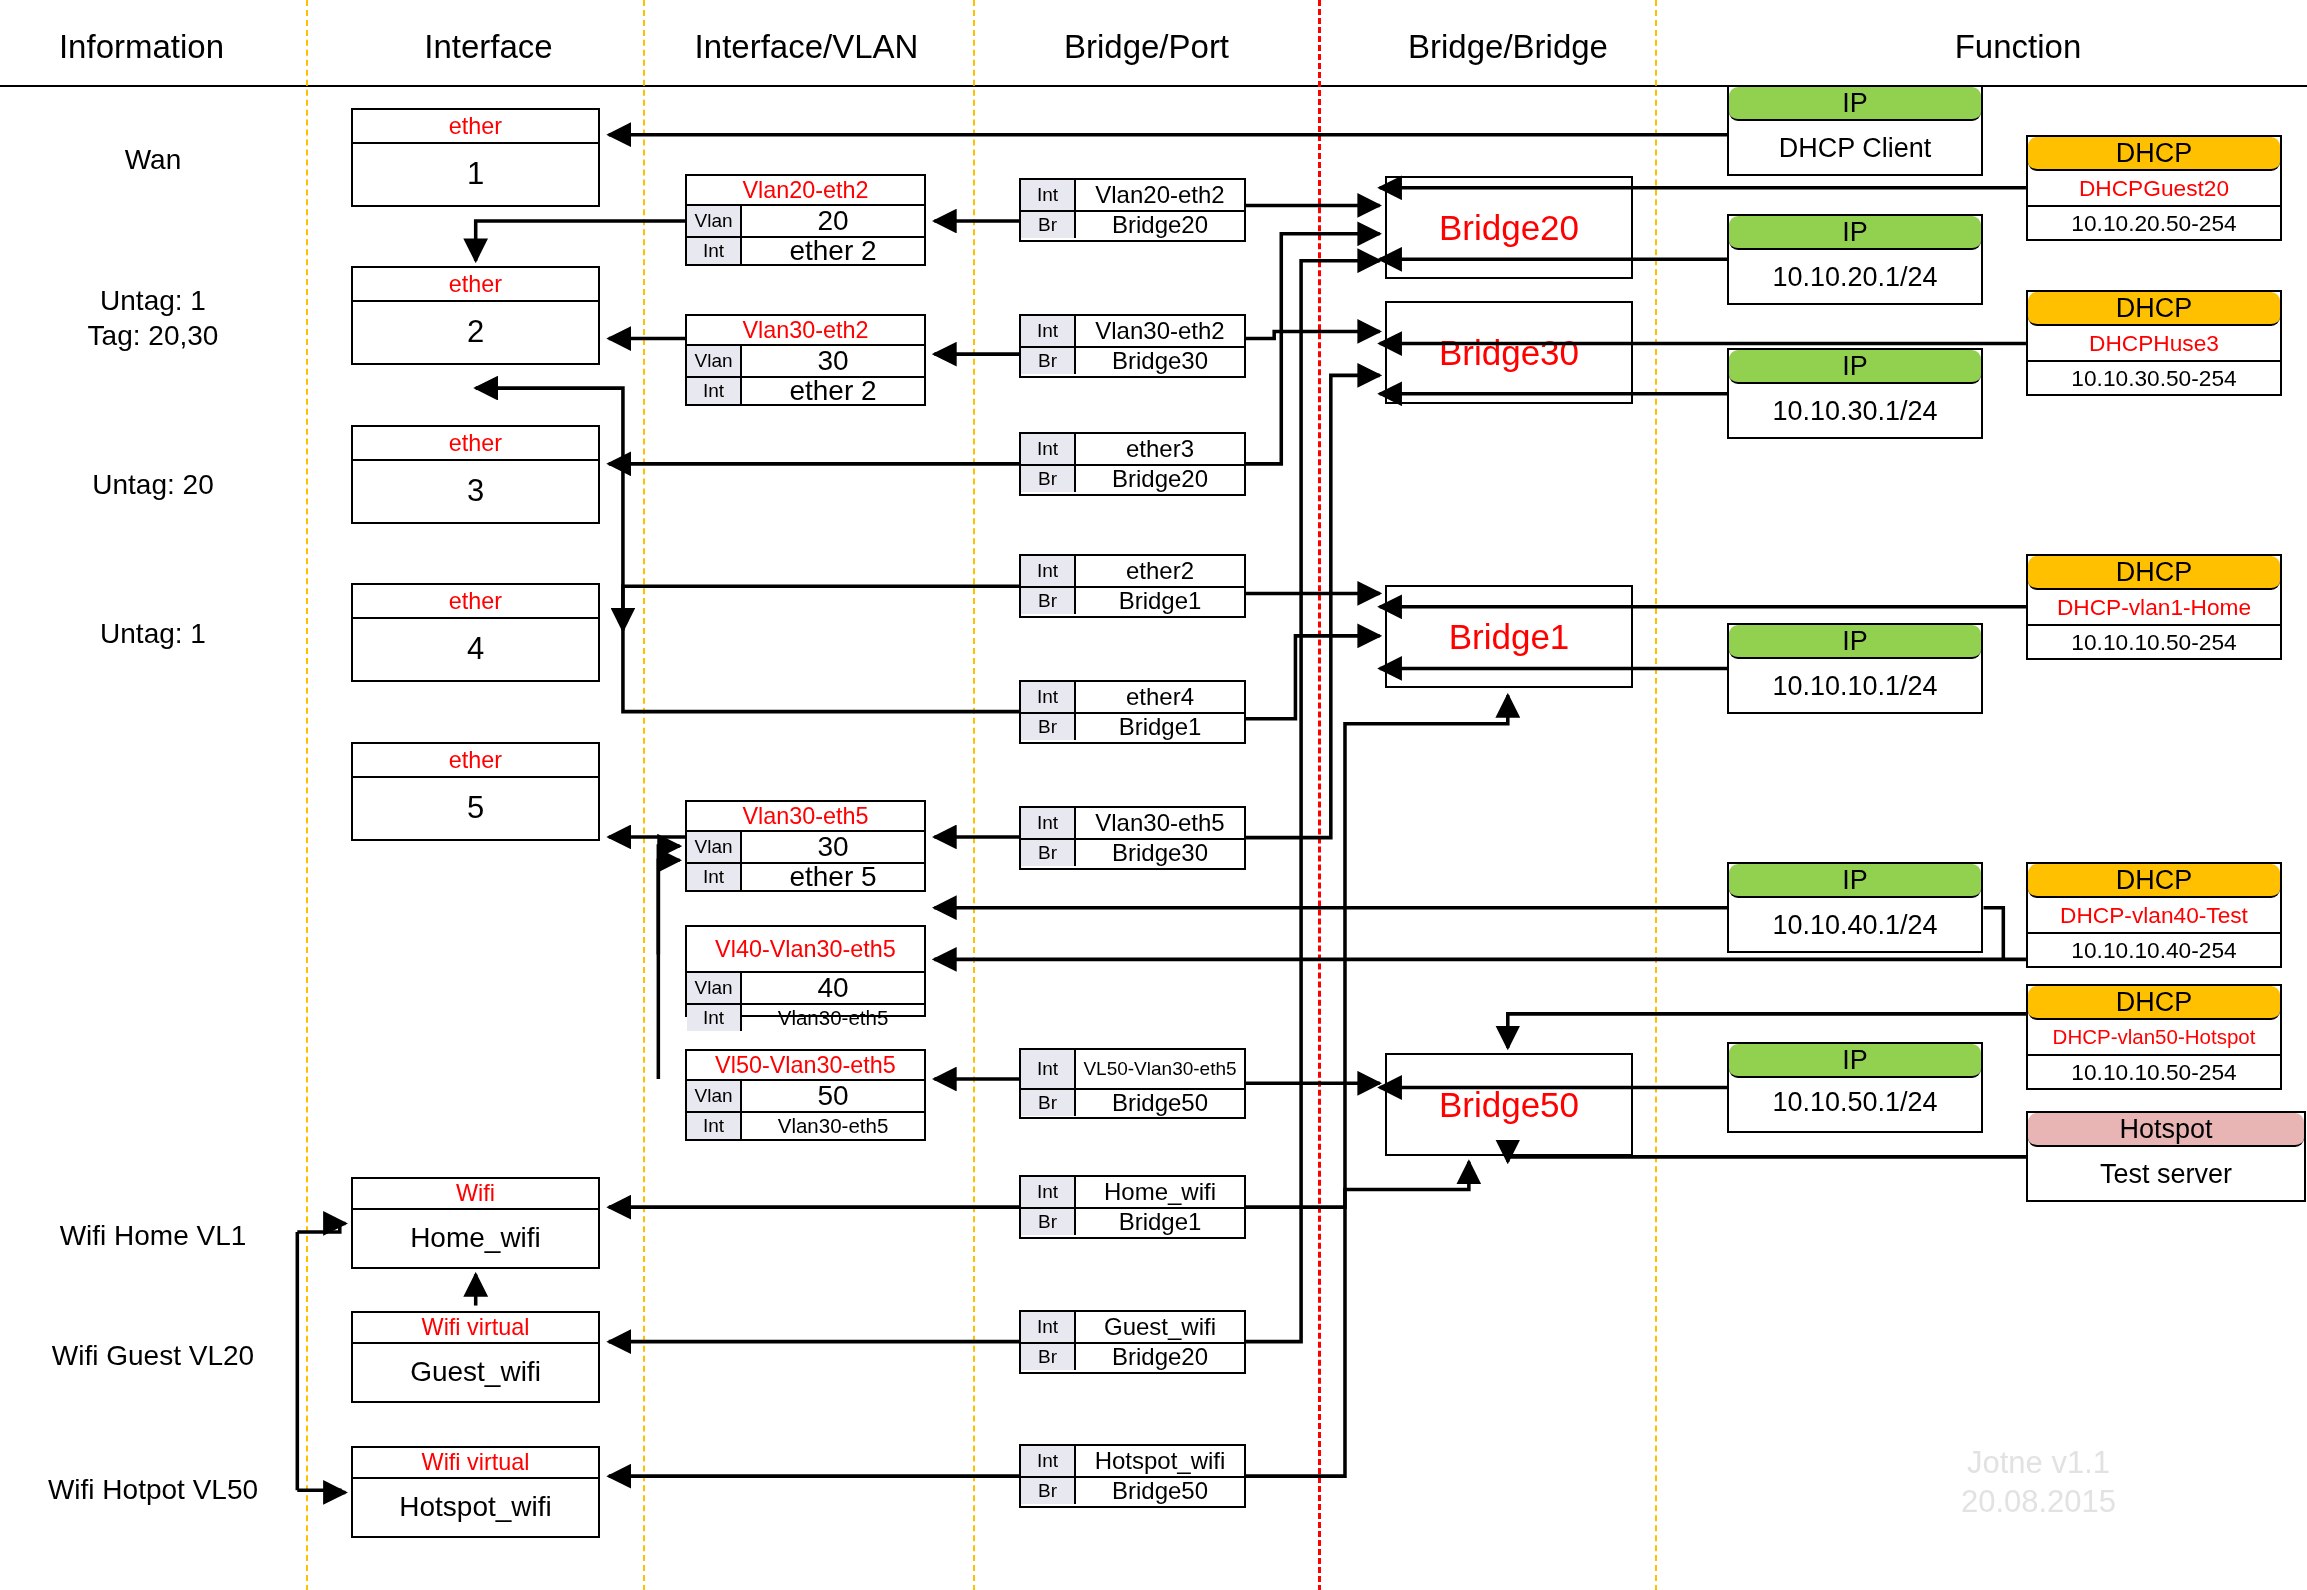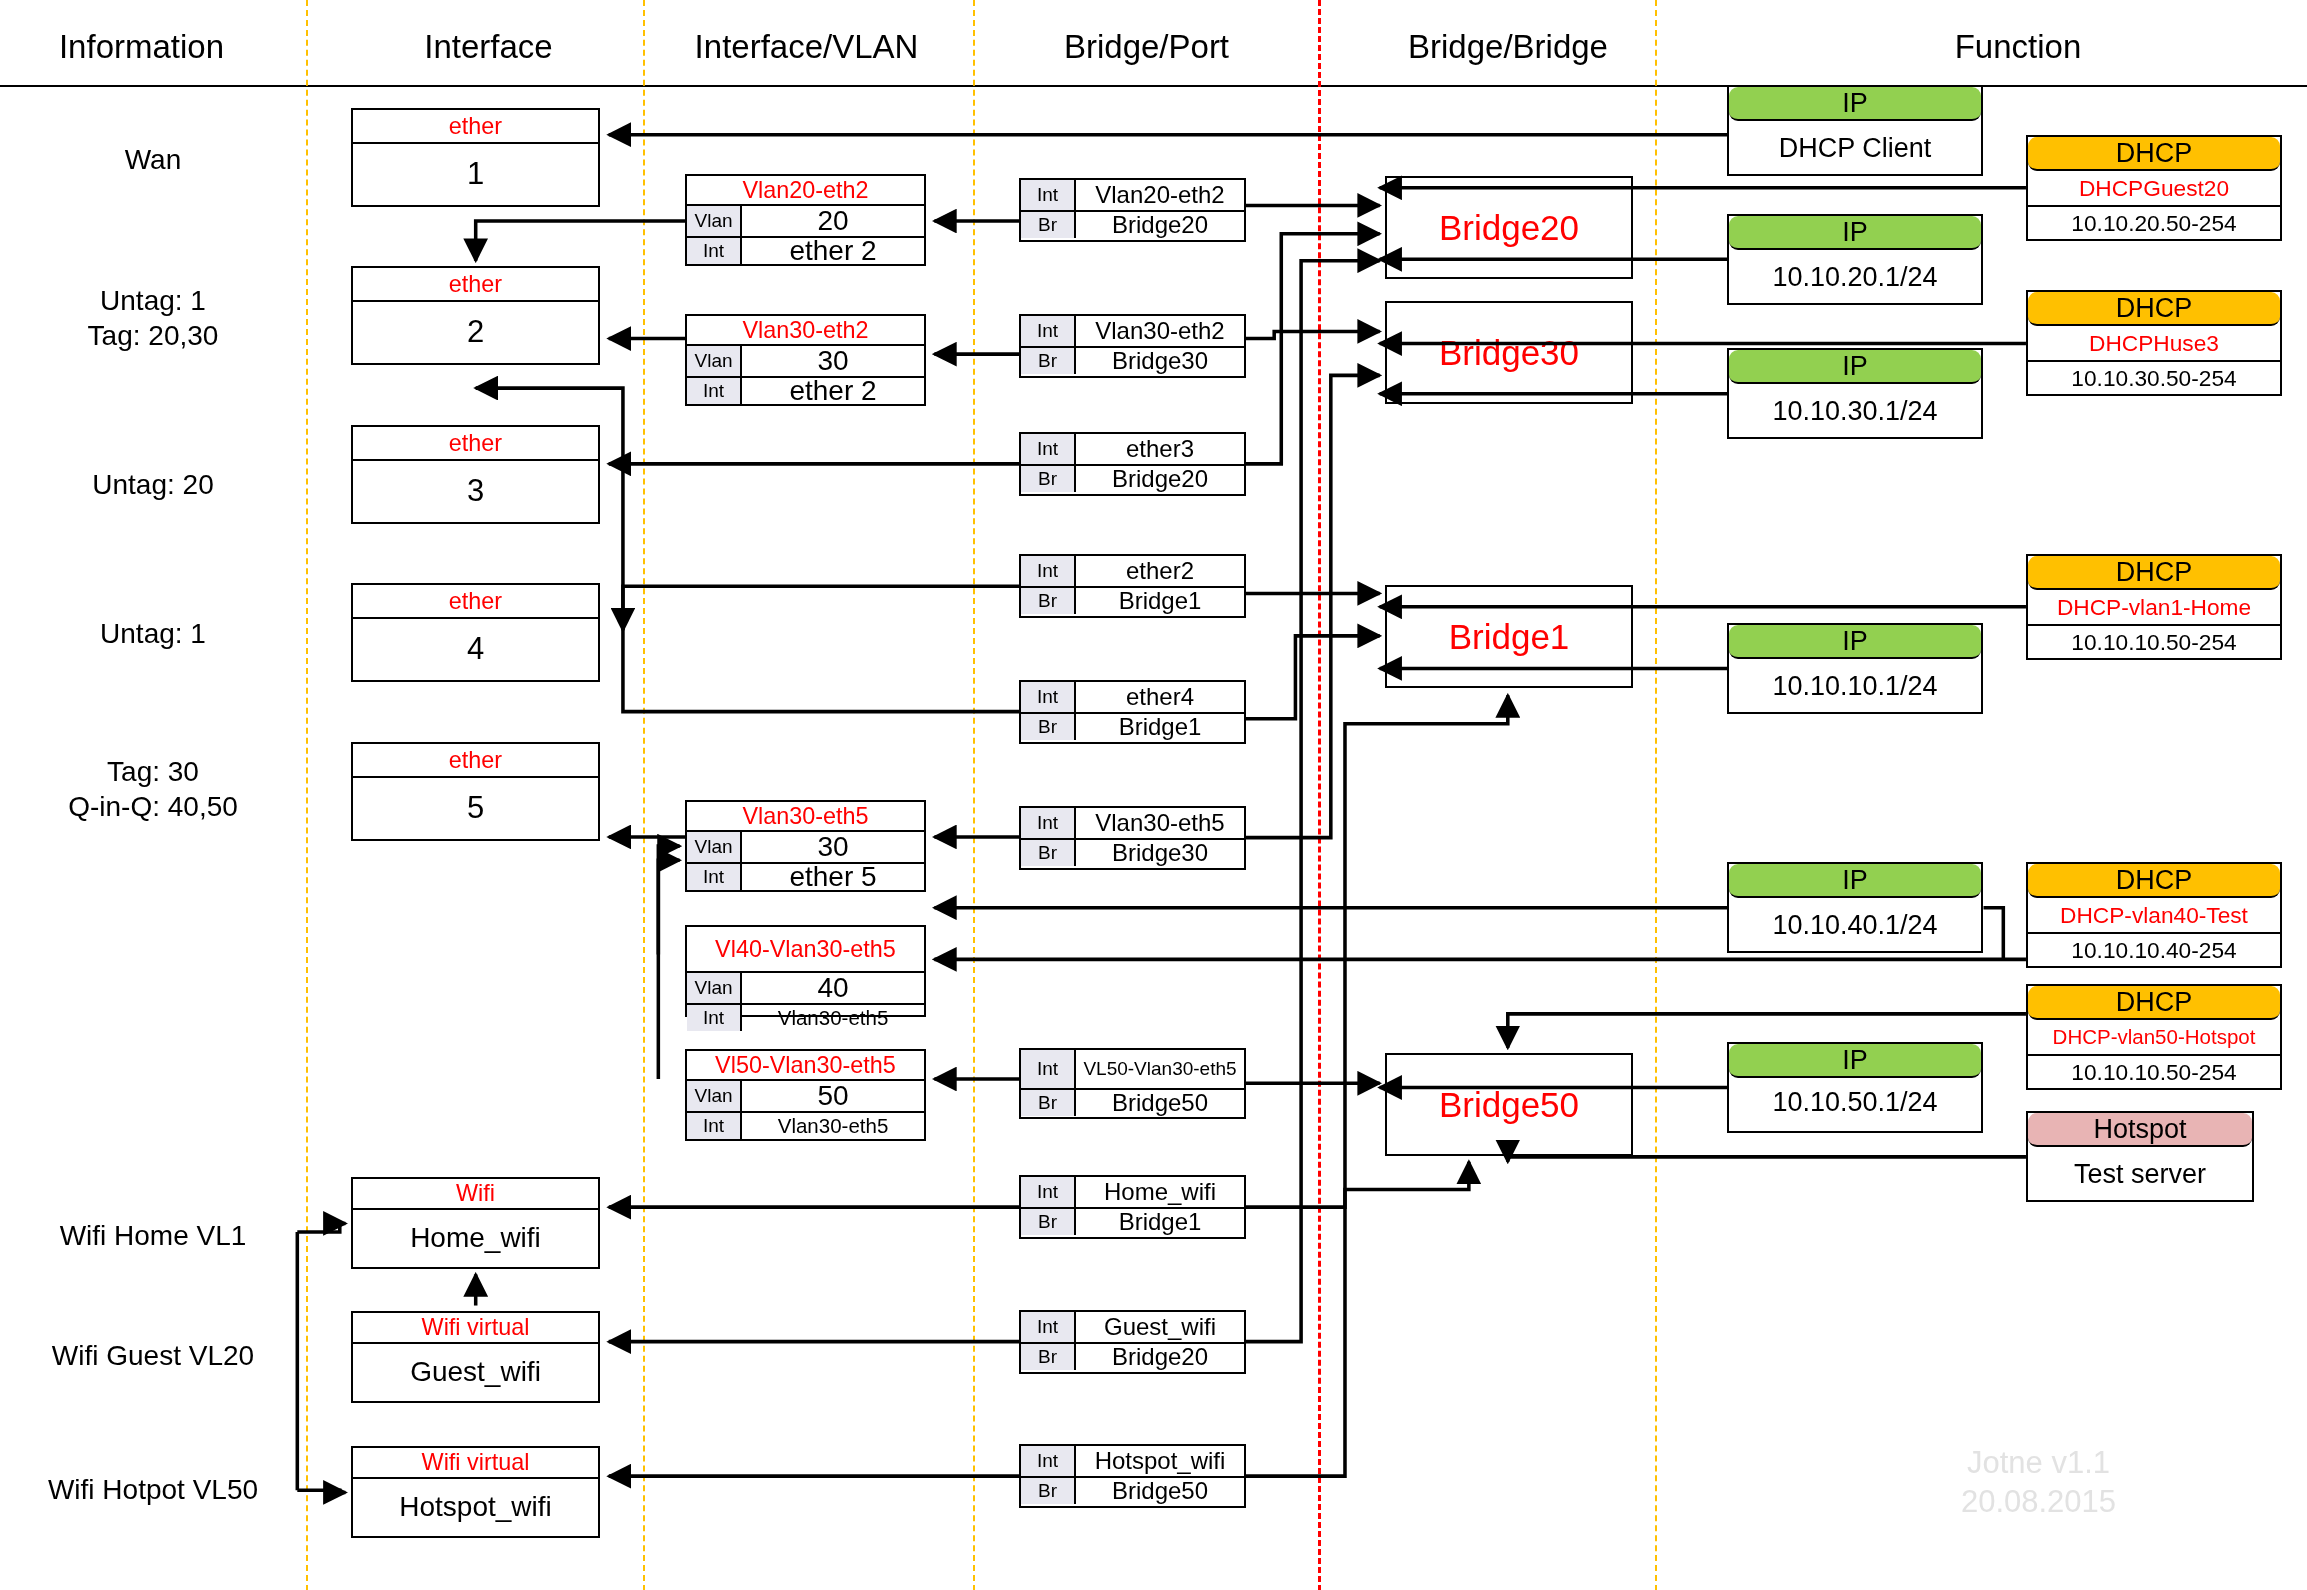--- a/index.html
+++ b/index.html
@@ -87,24 +87,20 @@
   <div class="info" style="left:0;width:306px;top:283px;">
     <div>Untag: 1</div>
     <div>Tag: 20,30</div>
   </div>
   <div class="info" style="left:0;width:306px;top:467px;">
     <div>Untag: 20</div>
   </div>
   <div class="info" style="left:0;width:306px;top:616px;">
     <div>Untag: 1</div>
   </div>
-  <div class="info" style="left:0;width:306px;top:754px;">
-    <div>Tag: 30</div>
-    <div>Q-in-Q: 40,50</div>
-  </div>
   <div class="info" style="left:0;width:306px;top:1218px;">
     <div>Wifi Home VL1</div>
   </div>
   <div class="info" style="left:0;width:306px;top:1338px;">
     <div>Wifi Guest VL20</div>
   </div>
   <div class="info" style="left:0;width:306px;top:1472px;">
     <div>Wifi Hotpot VL50</div>
   </div>
 
@@ -369,21 +365,21 @@
     <div class="fhdr orange" style="height:34px;">DHCP</div>
     <div class="frow red" style="height:34px;font-size:20.5px;">DHCP-vlan50-Hotspot</div>
     <div class="frow" style="height:34px;font-size:22.7px;">10.10.10.50-254</div>
   </div>
 
   <div class="fbox" style="left:1727px;top:1042px;width:256px;height:91px;">
     <div class="fhdr green" style="height:34px;">IP</div>
     <div class="frow" style="height:48px;">10.10.50.1/24</div>
   </div>
 
-  <div class="fbox" style="left:2026px;top:1111px;width:228px;height:91px;">
+  <div class="fbox" style="left:2026px;top:1111px;width:280px;height:91px;">
     <div class="fhdr pink" style="height:34px;">Hotspot</div>
     <div class="frow" style="height:54px;">Test server</div>
   </div>
 
   <svg id="wires" viewBox="0 0 3259 2247">
     <defs>
       <marker id="ar" viewBox="0 0 10 10" refX="9" refY="5" markerWidth="7" markerHeight="7" orient="auto-start-reverse">
         <path d="M0,0 L10,5 L0,10 z" fill="#000"></path>
       </marker>
     </defs>

